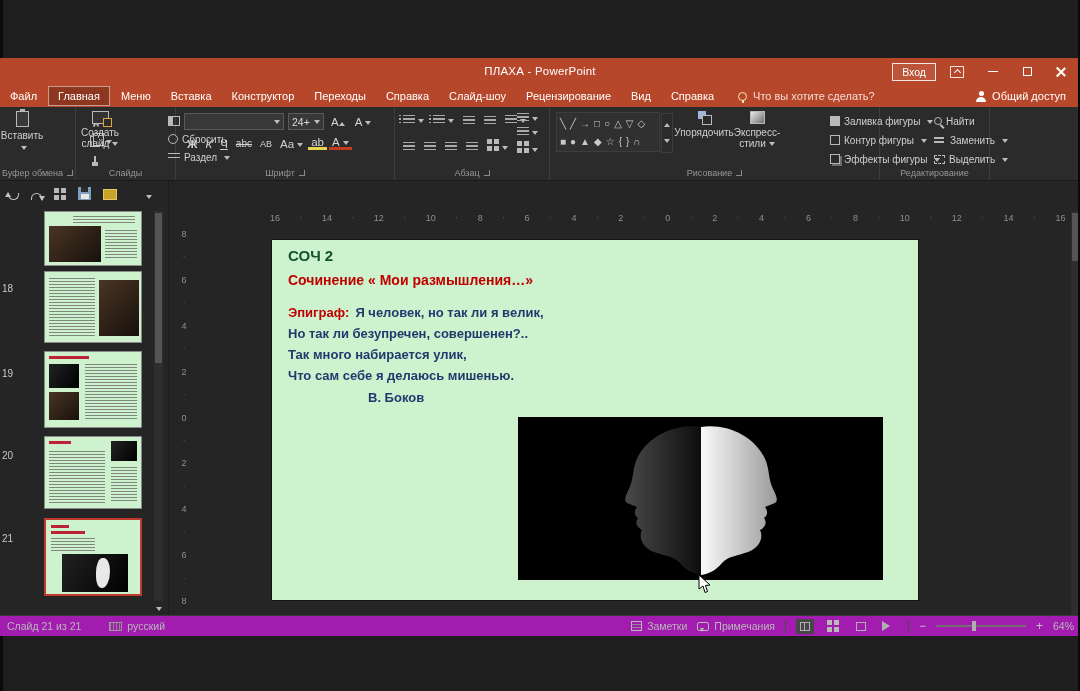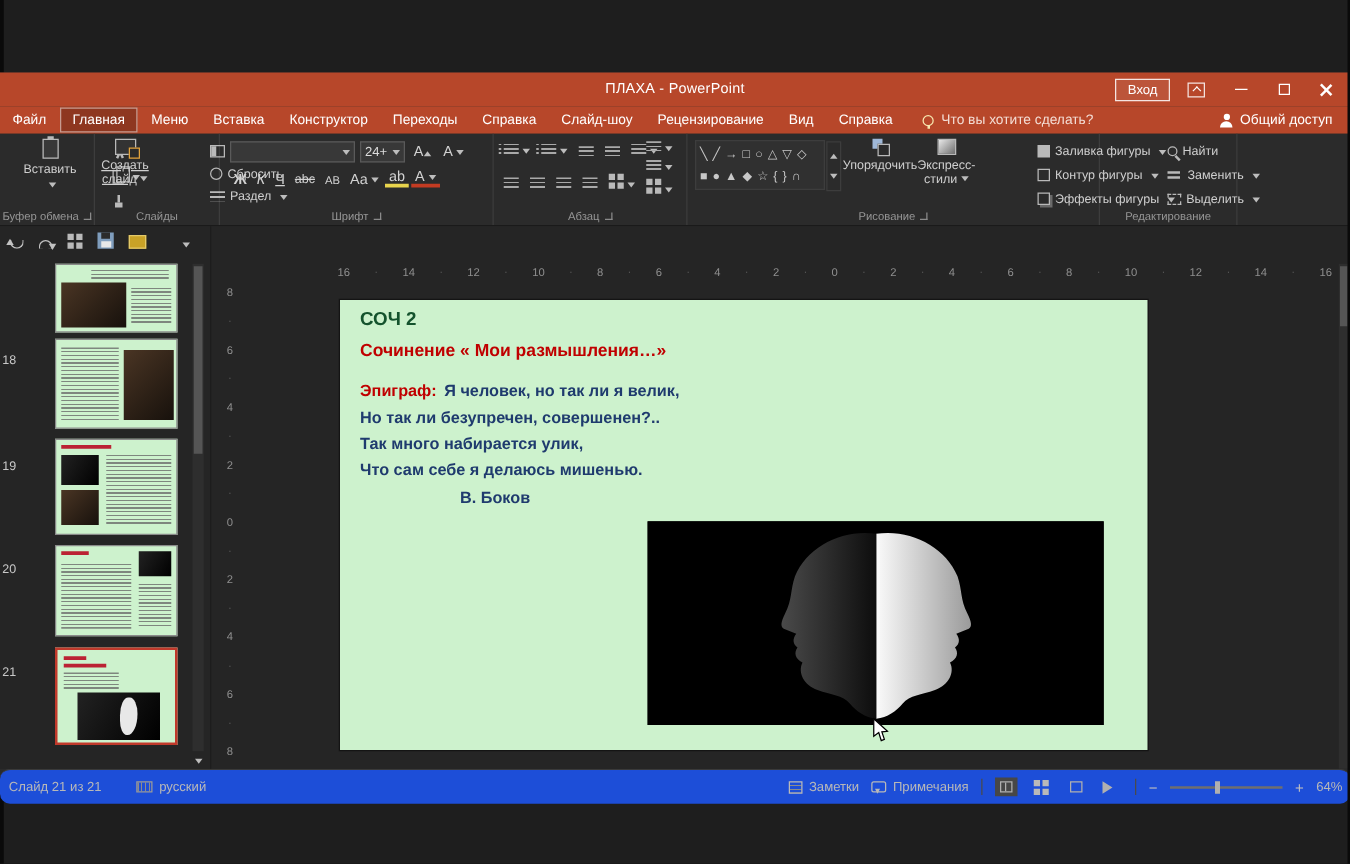--- a/index.html
+++ b/index.html
@@ -139,21 +139,21 @@
   .s-epi { position:absolute; left:16px; top:62px; font-weight:bold; font-size:13px; color:#1f3b6e; line-height:21px; }
   .epi-label { color:#c00000; margin-right:6px; }
   .s-author { margin-left:80px; margin-top:1px; }
   .s-image { position:absolute; left:246px; top:177px; width:365px; height:163px; background:#000; }
 
   .main-scroll { position:absolute; right:1px; top:30px; width:8px; height:404px; background:#2e2e2e; }
   .main-scroll .vthumb { position:absolute; left:1px; top:2px; width:6px; height:48px; background:#555; }
   .cursor { position:absolute; left:697px; top:393px; }
 
   
-  .statusbar { position:absolute; left:0; top:557px; width:100%; height:28px; background:#1d4ed8; border-top:1px solid #3a3a3a; color:#b8b8b8; font-size:10.5px; display:flex; align-items:center;border-radius:8px; }
+  .statusbar { position:absolute; left:0; top:557px; width:100%; height:21px; background:#a21caf; border-top:1px solid #3a3a3a; color:#b8b8b8; font-size:10.5px; display:flex; align-items:center; }
   .sb-left { display:flex; align-items:center; gap:8px; padding-left:7px; }
   .sb-right { position:absolute; right:6px; display:flex; align-items:center; gap:10px; }
   .sb-item { display:flex; align-items:center; gap:5px; white-space:nowrap; }
   .sb-sep { width:1px; height:13px; background:#4a4a4a; }
   .viewbtn { width:18px; height:15px; display:flex; align-items:center; justify-content:center; }
   .viewbtn.on { background:#474747; }
   .vi { width:10px; height:9px; border:1px solid #b0b0b0; position:relative; }
   .vi.split:after { content:""; position:absolute; left:3px; top:0; width:1px; height:7px; background:#b0b0b0; }
   .vi.tri { border:none; width:0; height:0; border:5px solid transparent; border-left:8px solid #b0b0b0; }
   .zoomtrack { width:90px; height:2px; background:#6f6f6f; position:relative; }
@@ -201,21 +201,21 @@
     </span>
     <span class="sharebox">
       <span class="person"></span>
       <span>Общий доступ</span>
     </span>
   </div>
 
   <div class="ribbon">
 
     <div class="rgroup" style="left:0;width:76px;">
-      <div class="bigbtn" style="left:2px;margin-left:18px;">
+      <div class="bigbtn" style="left:2px;">
         <span class="i i-clip"></span>
         <span>Вставить</span>
         <span class="dd"></span>
       </div>
       <div class="abs" style="left:46px;top:6px;display:flex;flex-direction:column;gap:4px;">
         <span class="srow">
               <span class="i i-cut"></span>
             </span>
         <span class="srow">
               <span class="i i-copy"></span>
@@ -225,21 +225,21 @@
               <span class="i i-brush"></span>
             </span>
       </div>
       <div class="glabel">
             <span>Буфер обмена</span>
             <span class="lnch"></span>
           </div>
     </div>
 
     <div class="rgroup" style="left:76px;width:100px;">
-      <div class="bigbtn" style="left:4px;text-decoration:underline;">
+      <div class="bigbtn" style="left:4px;">
         <span class="i i-slide"></span>
         <span><span>Создать</span><br>
         <span>слайд</span><span class="dd"></span></span>
       </div>
       <div class="abs" style="left:48px;top:6px;display:flex;flex-direction:column;gap:2px;">
         <span class="srow">
               <span class="i i-layout"></span>
               <span>Макет</span>
               <span class="dd"></span>
             </span>

